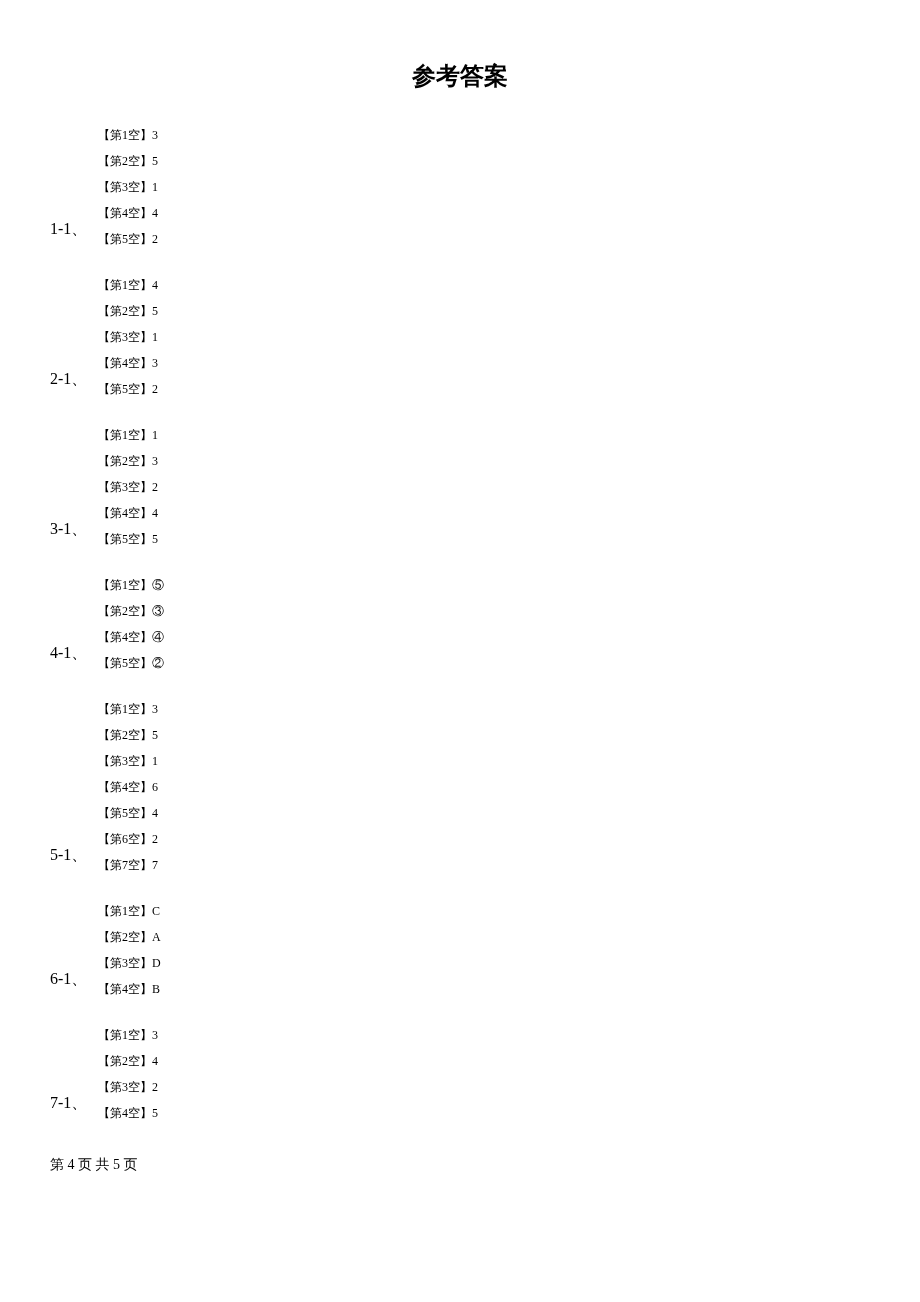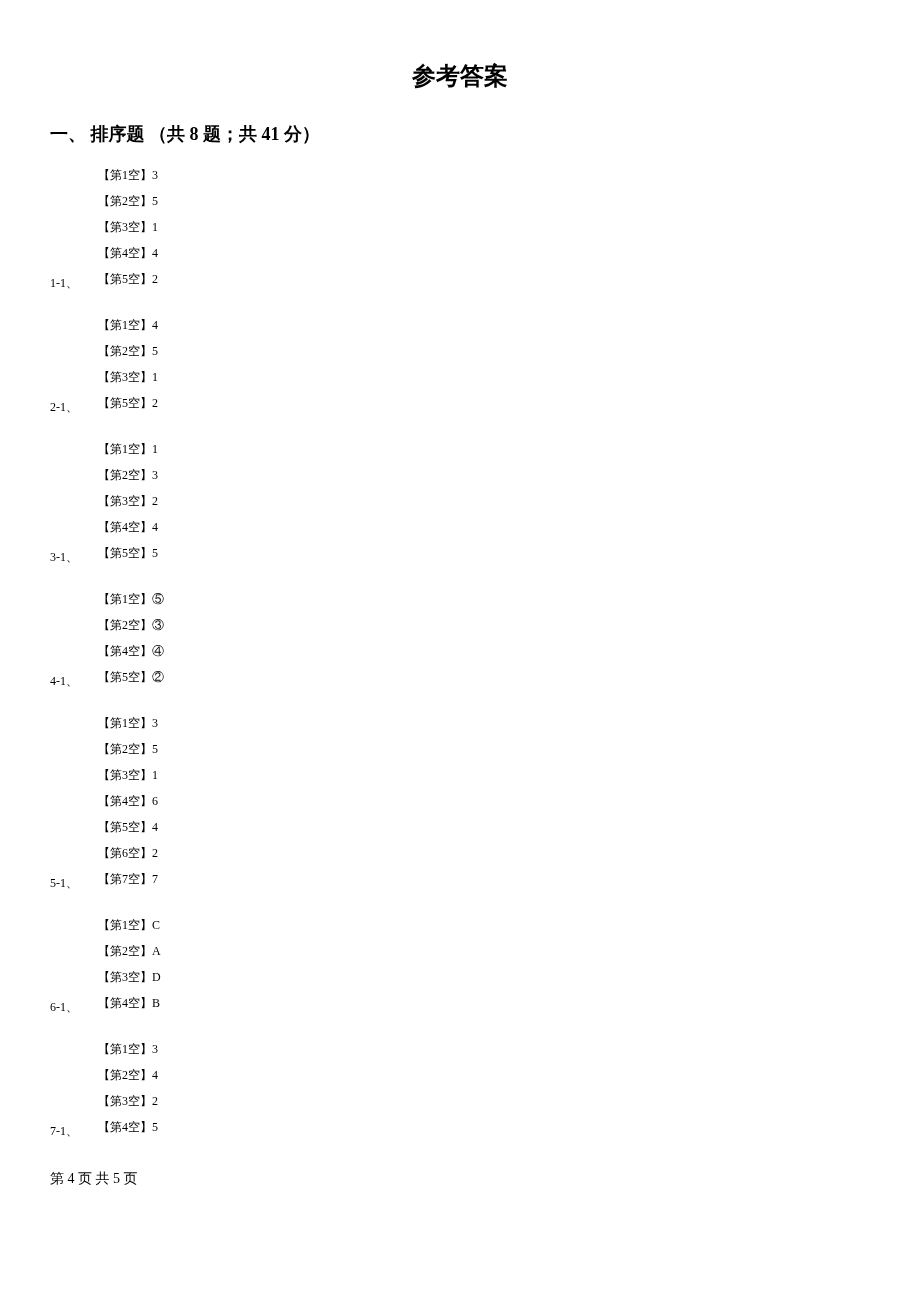--- a/index.html
+++ b/index.html
@@ -35,60 +35,55 @@
       margin-left: 48px;
     }
     .answer-line {
       font-size: 12px;
       line-height: 26px;
       font-family: "SimSun", "宋体", serif;
     }
     .question-number {
       position: absolute;
       left: 0;
-      bottom: 0;
-      font-size: 12px;
+      bottom: 12px;
+      font-size: 16px;
       font-family: "SimSun", "宋体", serif;
     }
     .footer {
       text-align: left;
       font-size: 14px;
       margin-top: 30px;
       font-family: "SimSun", "宋体", serif;
     }
   </style>
 </head>
 <body>
 
 <div class="page">
   <div class="title">参考答案</div>
 
-  <div class="section-header">
-    <span>一、</span>
-    <span> </span>
-    <span>排序题</span>
-    <span>（共 8 题；共 41 分）</span>
-  </div>
 
   <div id="questions-container">
       <div class="question-block">
         <div class="answer-lines">
           <div class="answer-line"><span>【第1空】</span><span>3</span></div>
           <div class="answer-line"><span>【第2空】</span><span>5</span></div>
           <div class="answer-line"><span>【第3空】</span><span>1</span></div>
           <div class="answer-line"><span>【第4空】</span><span>4</span></div>
           <div class="answer-line"><span>【第5空】</span><span>2</span></div>
         </div>
         <div class="question-number">1-1、</div>
       </div>
       <div class="question-block">
         <div class="answer-lines">
           <div class="answer-line"><span>【第1空】</span><span>4</span></div>
           <div class="answer-line"><span>【第2空】</span><span>5</span></div>
           <div class="answer-line"><span>【第3空】</span><span>1</span></div>
+          <div class="answer-line"><span>【第4空】</span><span>3</span></div>
           <div class="answer-line"><span>【第5空】</span><span>2</span></div>
         </div>
         <div class="question-number">2-1、</div>
       </div>
       <div class="question-block">
         <div class="answer-lines">
           <div class="answer-line"><span>【第1空】</span><span>1</span></div>
           <div class="answer-line"><span>【第2空】</span><span>3</span></div>
           <div class="answer-line"><span>【第3空】</span><span>2</span></div>
           <div class="answer-line"><span>【第4空】</span><span>4</span></div>

